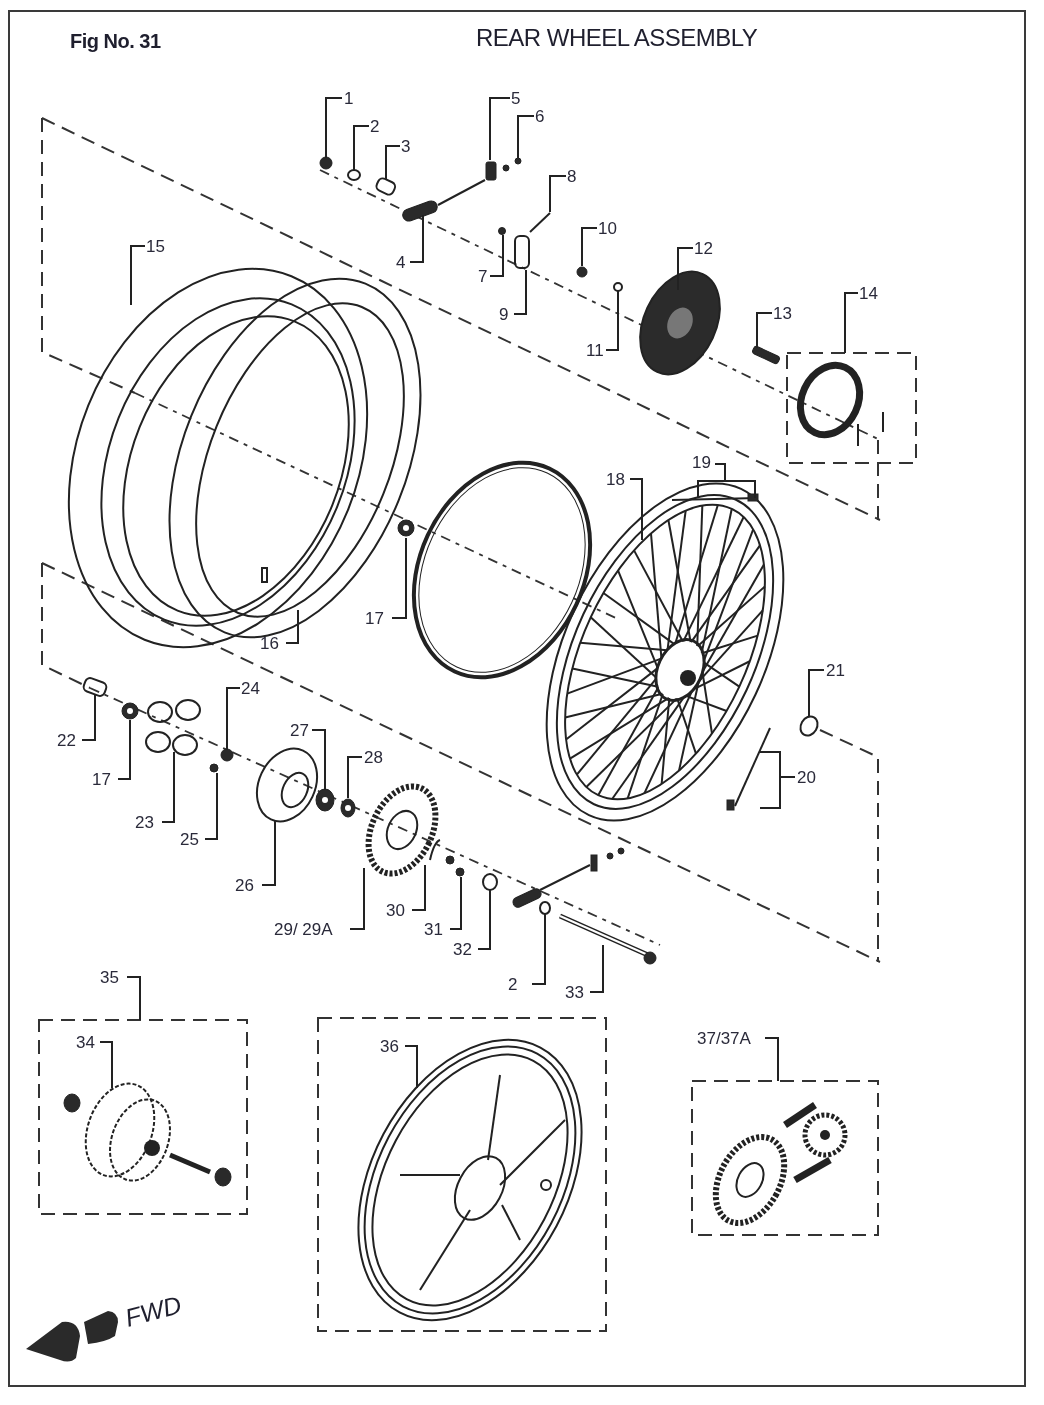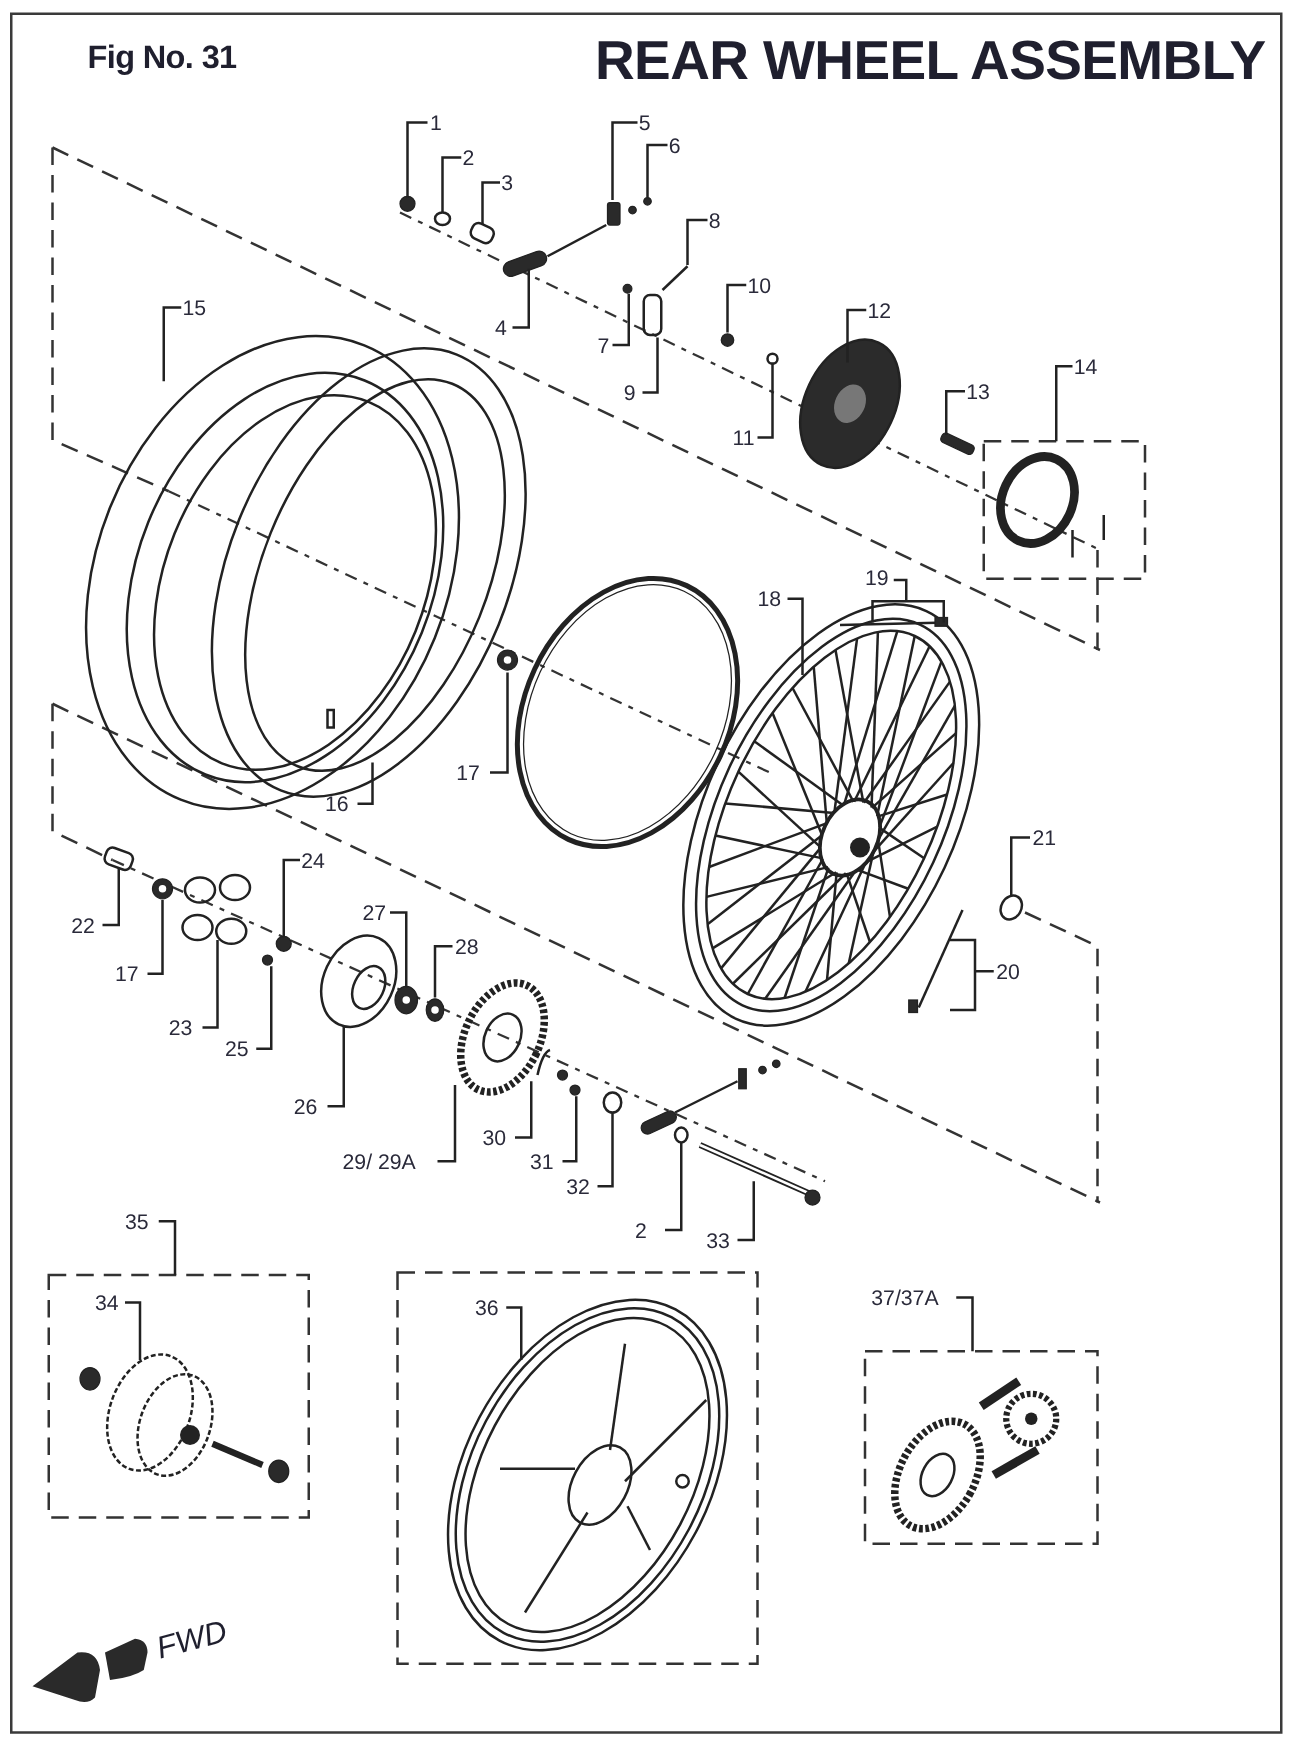--- a/index.html
+++ b/index.html
@@ -1,19 +1,19 @@
 <!DOCTYPE html>
 <html><head>
 <meta charset="utf-8">
 <style>
   html, body { margin:0; padding:0; background:#ffffff; }
   body { width:1044px; height:1405px; position:relative; overflow:hidden; font-family:"Liberation Sans", sans-serif; }
   #frame { position:absolute; left:8px; top:10px; width:1018px; height:1377px; border:2px solid #3a3a3a; box-sizing:border-box; }
-  #fig-no { position:absolute; left:70px; top:30px; font-size:26px; font-weight:bold; color:#1f1f2e; letter-spacing:-0.5px; }
-  #title { position:absolute; left:476px; top:24px; font-size:44px; font-weight:bold; color:#1f1f2e; letter-spacing:-0.5px; }
+  #fig-no { position:absolute; left:70px; top:30px; font-size:20px; font-weight:bold; color:#1f1f2e; letter-spacing:-0.5px; }
+  #title { position:absolute; left:476px; top:24px; font-size:24px; font-weight:normal; color:#1f1f2e; letter-spacing:-0.5px; }
   svg#diagram { position:absolute; left:0; top:0; }
   .lbl { font-family:"Liberation Sans", sans-serif; font-size:17px; fill:#2a2a3a; }
   .fwd { font-family:"Liberation Sans", sans-serif; font-size:25px; font-style:italic; fill:#1f1f2e; }
   .dash { fill:none; stroke:#333; stroke-width:2; stroke-dasharray:14 8; }
   .dashaxis { fill:none; stroke:#333; stroke-width:1.8; stroke-dasharray:10 6 4 6; }
   .leader { fill:none; stroke:#222; stroke-width:2; }
   .part { fill:none; stroke:#222; stroke-width:2; }
   .solid { fill:#2a2a2a; stroke:#222; stroke-width:1; }
 </style>
 </head>

